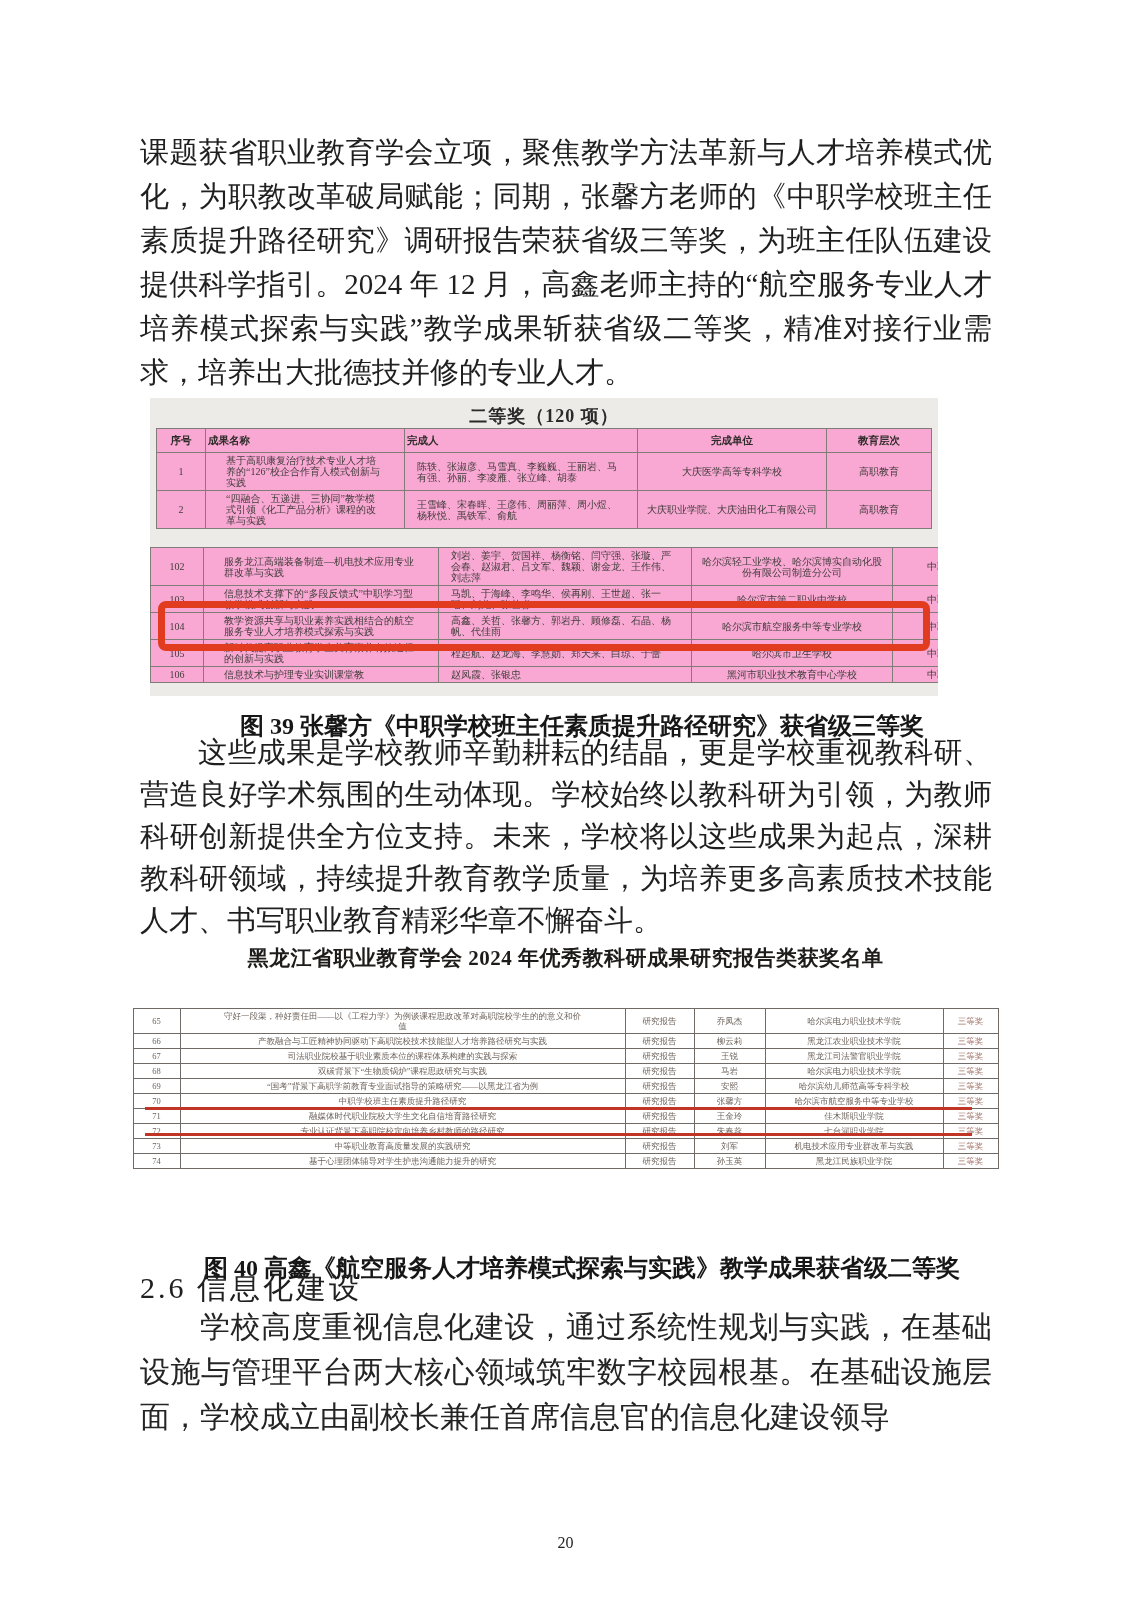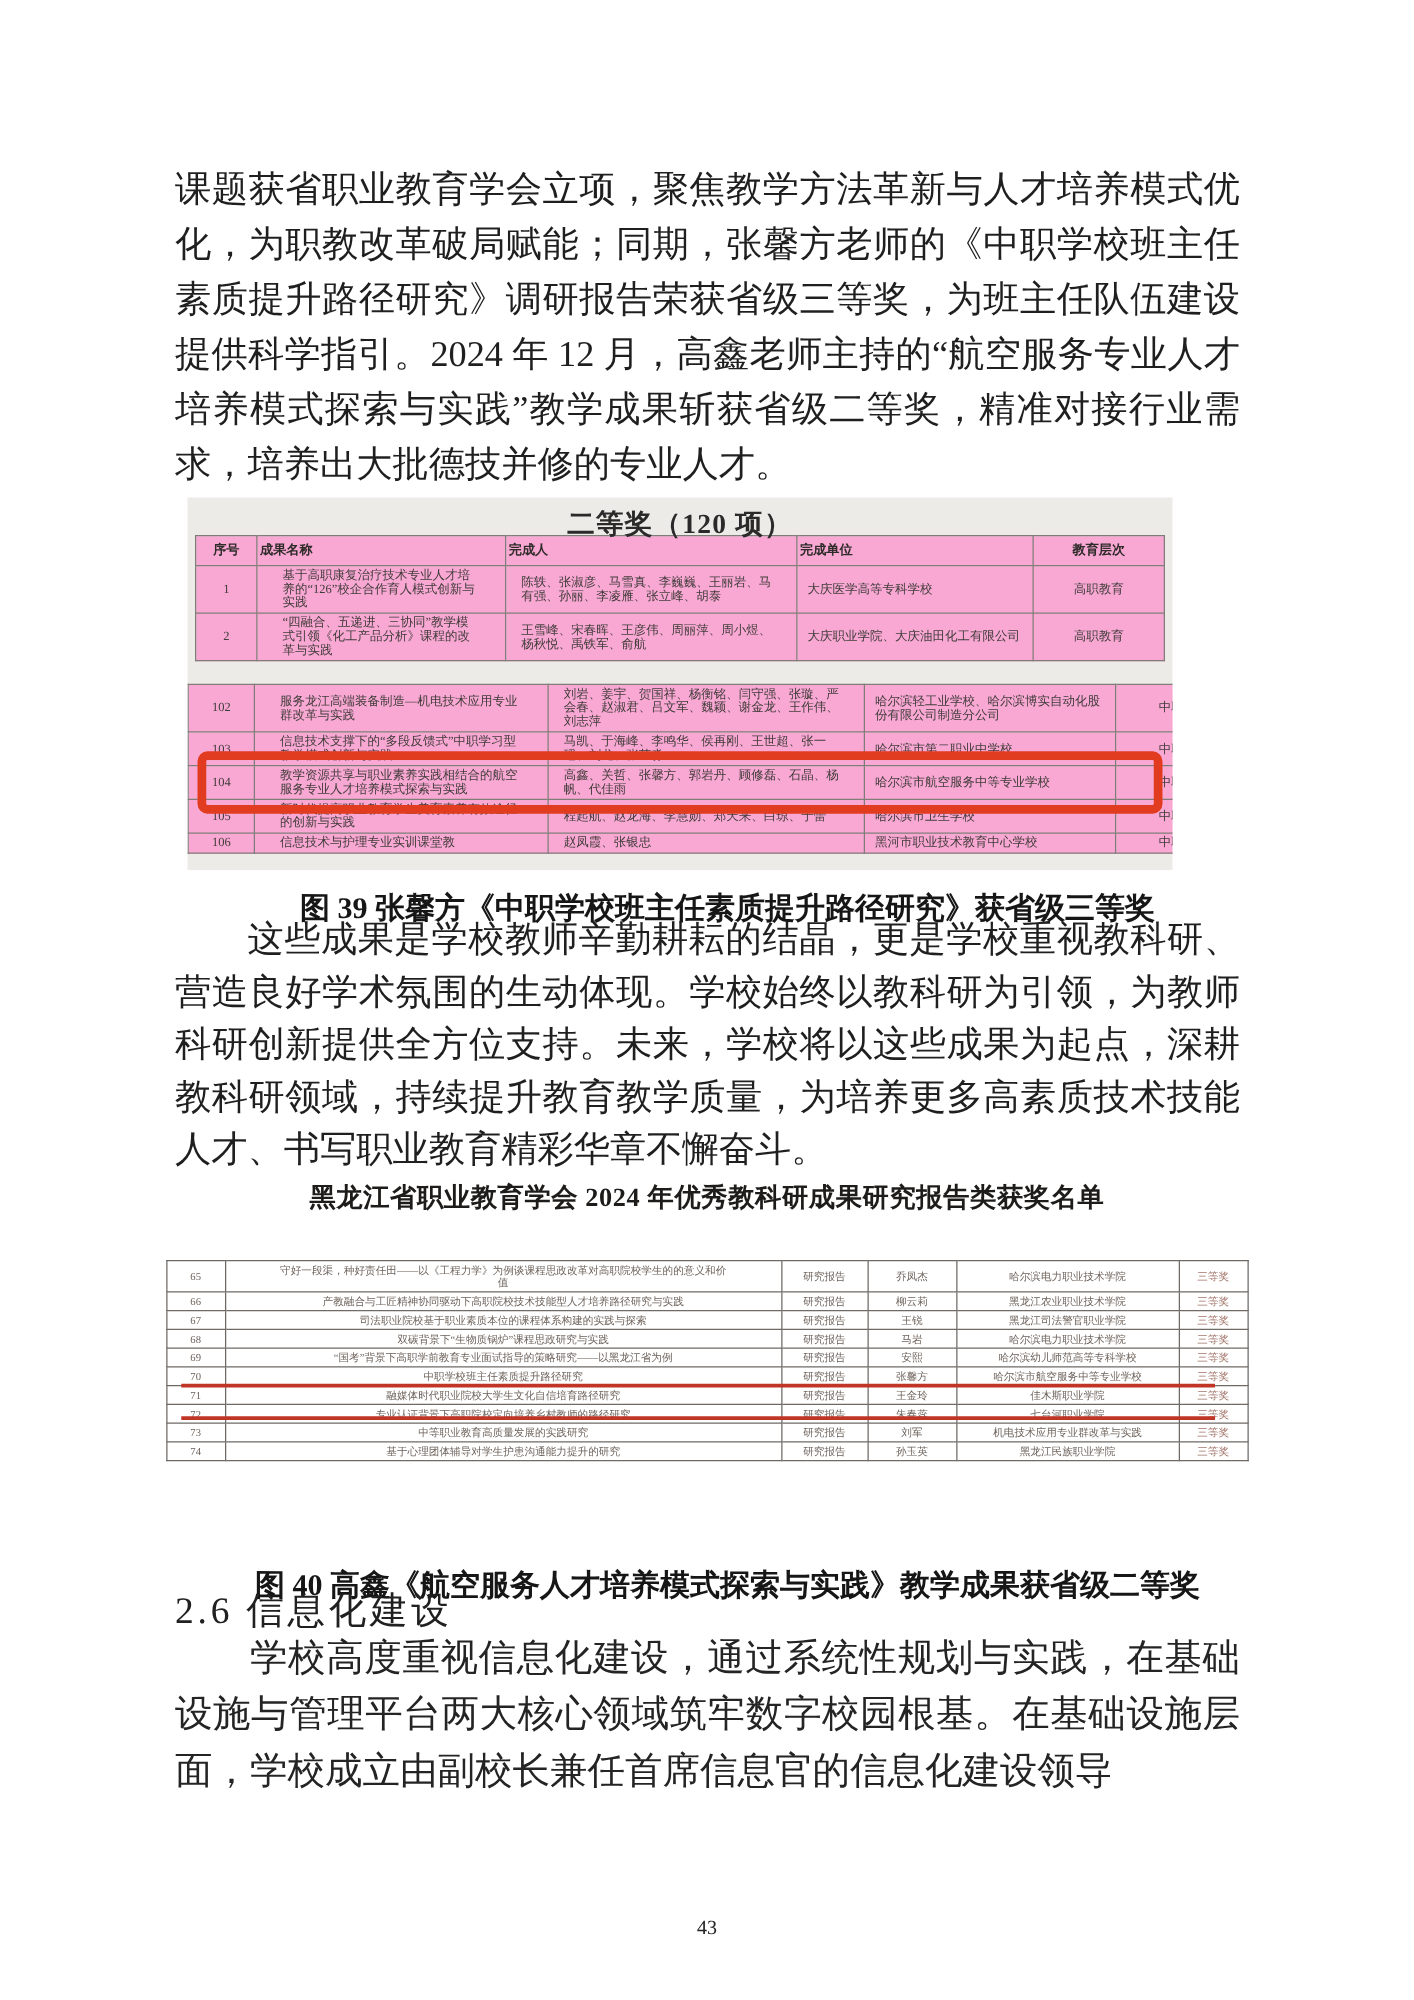--- a/index.html
+++ b/index.html
@@ -15,34 +15,34 @@
   }
   .p1 { top:130px; }
   .p2 { top:731px; line-height:42px; text-indent:2em; }
   .p3 { top:1304px; line-height:45px; text-indent:2em; font-size:30px; color:#242424; }
 
   
   .fig39 {
     position:absolute; left:150px; top:398px; width:788px; height:298px;
     background:#edebe7; overflow:hidden;
   }
-  .t1-title { text-align:center; font-weight:bold; font-size:22px; padding-top:6px; height:22px; color:#2a2a2a; letter-spacing:1px; }
+  .t1-title { text-align:center; font-weight:bold; font-size:18px; padding-top:6px; height:22px; color:#2a2a2a; letter-spacing:1px; }
   table.t1 {
     border-collapse:collapse; margin:2px auto 0; width:762px; table-layout:fixed;
     font-size:10px; line-height:11px; color:#403c39;
   }
   table.t1.t1b { margin-top:18px; }
   .t1 th, .t1 td { border:1px solid #807c78; padding:2px 4px; vertical-align:middle; background:#f9a8d4; }
   .t1 th { font-size:10.5px; font-weight:bold; text-align:center; padding:6px 2px; color:#2e2b29; }
   .t1 th:nth-child(1), .t1 td:nth-child(1) { width:44px; text-align:center; }
   .t1 th:nth-child(2), .t1 td:nth-child(2) { width:194px; text-align:left; }
   .t1 td:nth-child(2) { padding:2px 20px; }
   .t1 th:nth-child(3), .t1 td:nth-child(3) { width:228px; text-align:left; }
   .t1 td:nth-child(3) { padding:2px 12px; }
-  .t1 th:nth-child(4), .t1 td:nth-child(4) { width:184px; text-align:left; }
+  .t1 th:nth-child(4), .t1 td:nth-child(4) { width:184px; text-align:center; }
   .t1 td:nth-child(4) { padding:2px 8px; }
   .t1 th:nth-child(5), .t1 td:nth-child(5) { width:100px; text-align:center; }
   .redbox {
     position:absolute; left:8px; top:203px; width:772px; height:50px;
     box-sizing:border-box; border:7px solid #e23c20; border-radius:8px;
   }
 
   
   .caption {
     position:absolute; left:140px; width:852px; margin:16px;
@@ -248,15 +248,15 @@
     <div class="redline redline-top"></div>
     <div class="redline redline-bottom"></div>
   </div>
 
   <p class="caption cap40">图 40 高鑫《航空服务人才培养模式探索与实践》教学成果获省级二等奖</p>
 
   <h2 class="section-heading">2.6 信息化建设</h2>
 
   <p class="body-text p3">学校高度重视信息化建设，通过系统性规划与实践，在基础设施与管理平台两大核心领域筑牢数字校园根基。在基础设施层面，学校成立由副校长兼任首席信息官的信息化建设领导</p>
 
-  <div class="page-number">43</div>
+  <div class="page-number">20</div>
 
 </div>
 
 </body></html>

